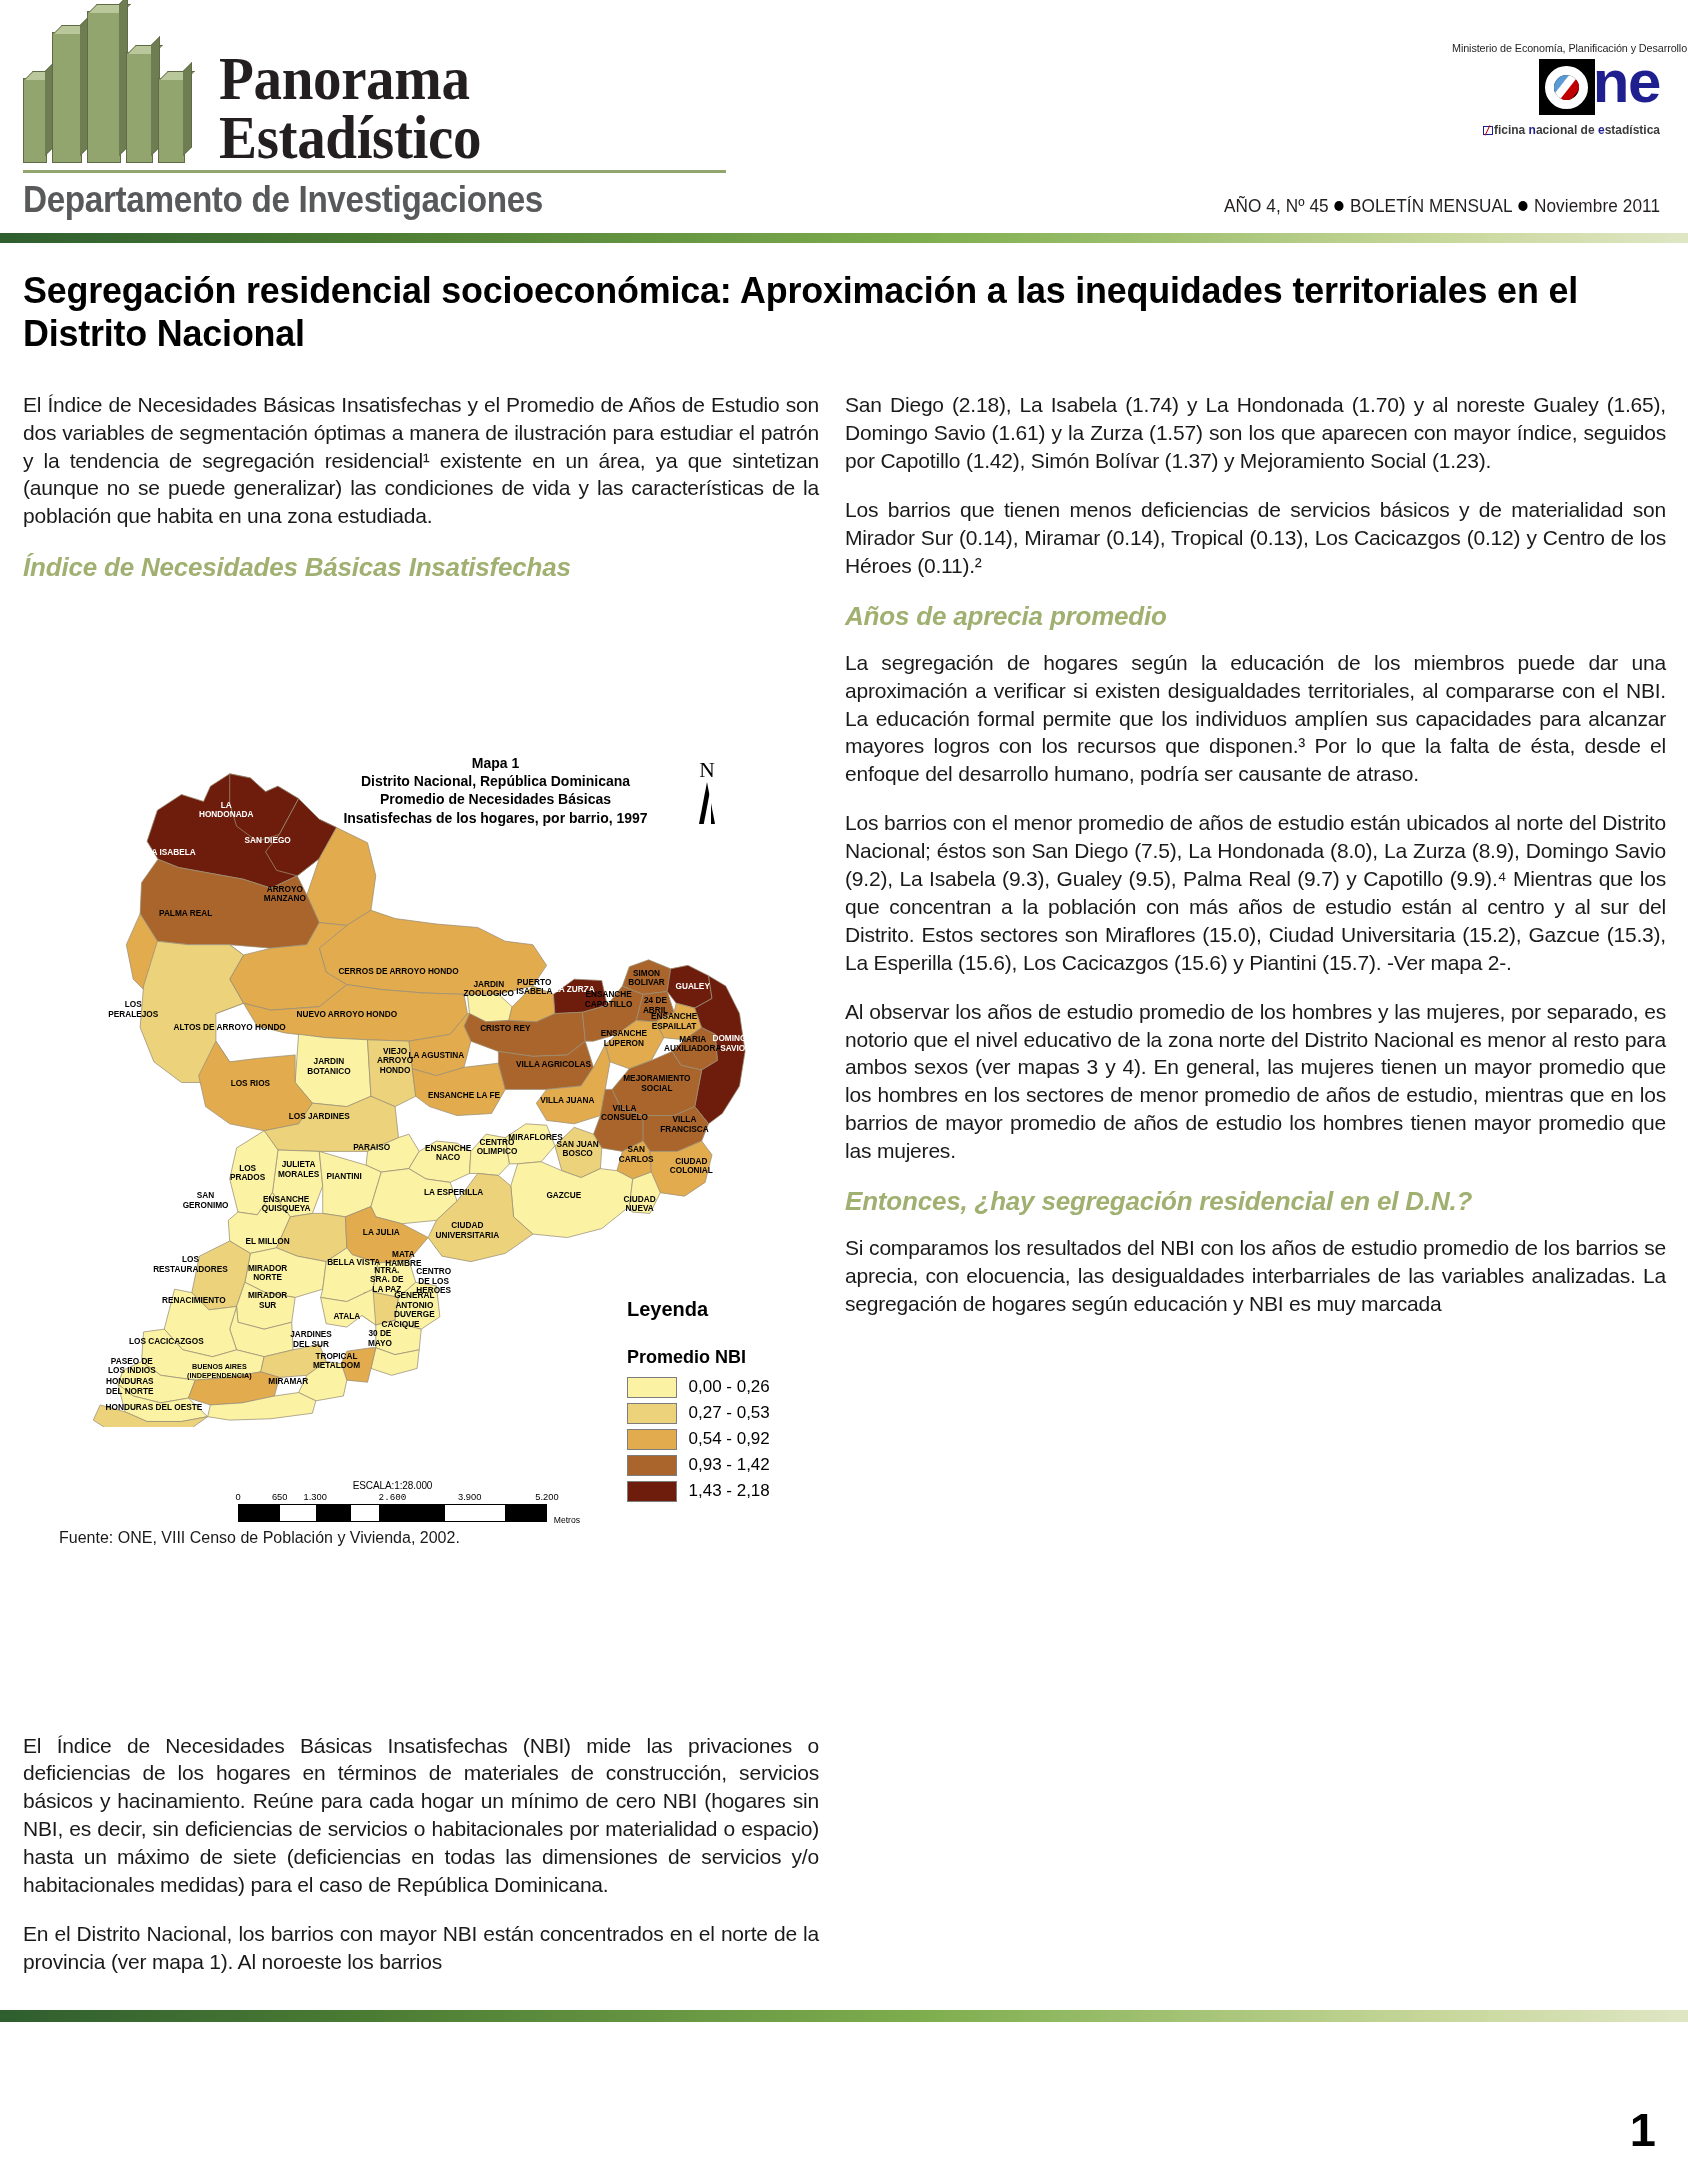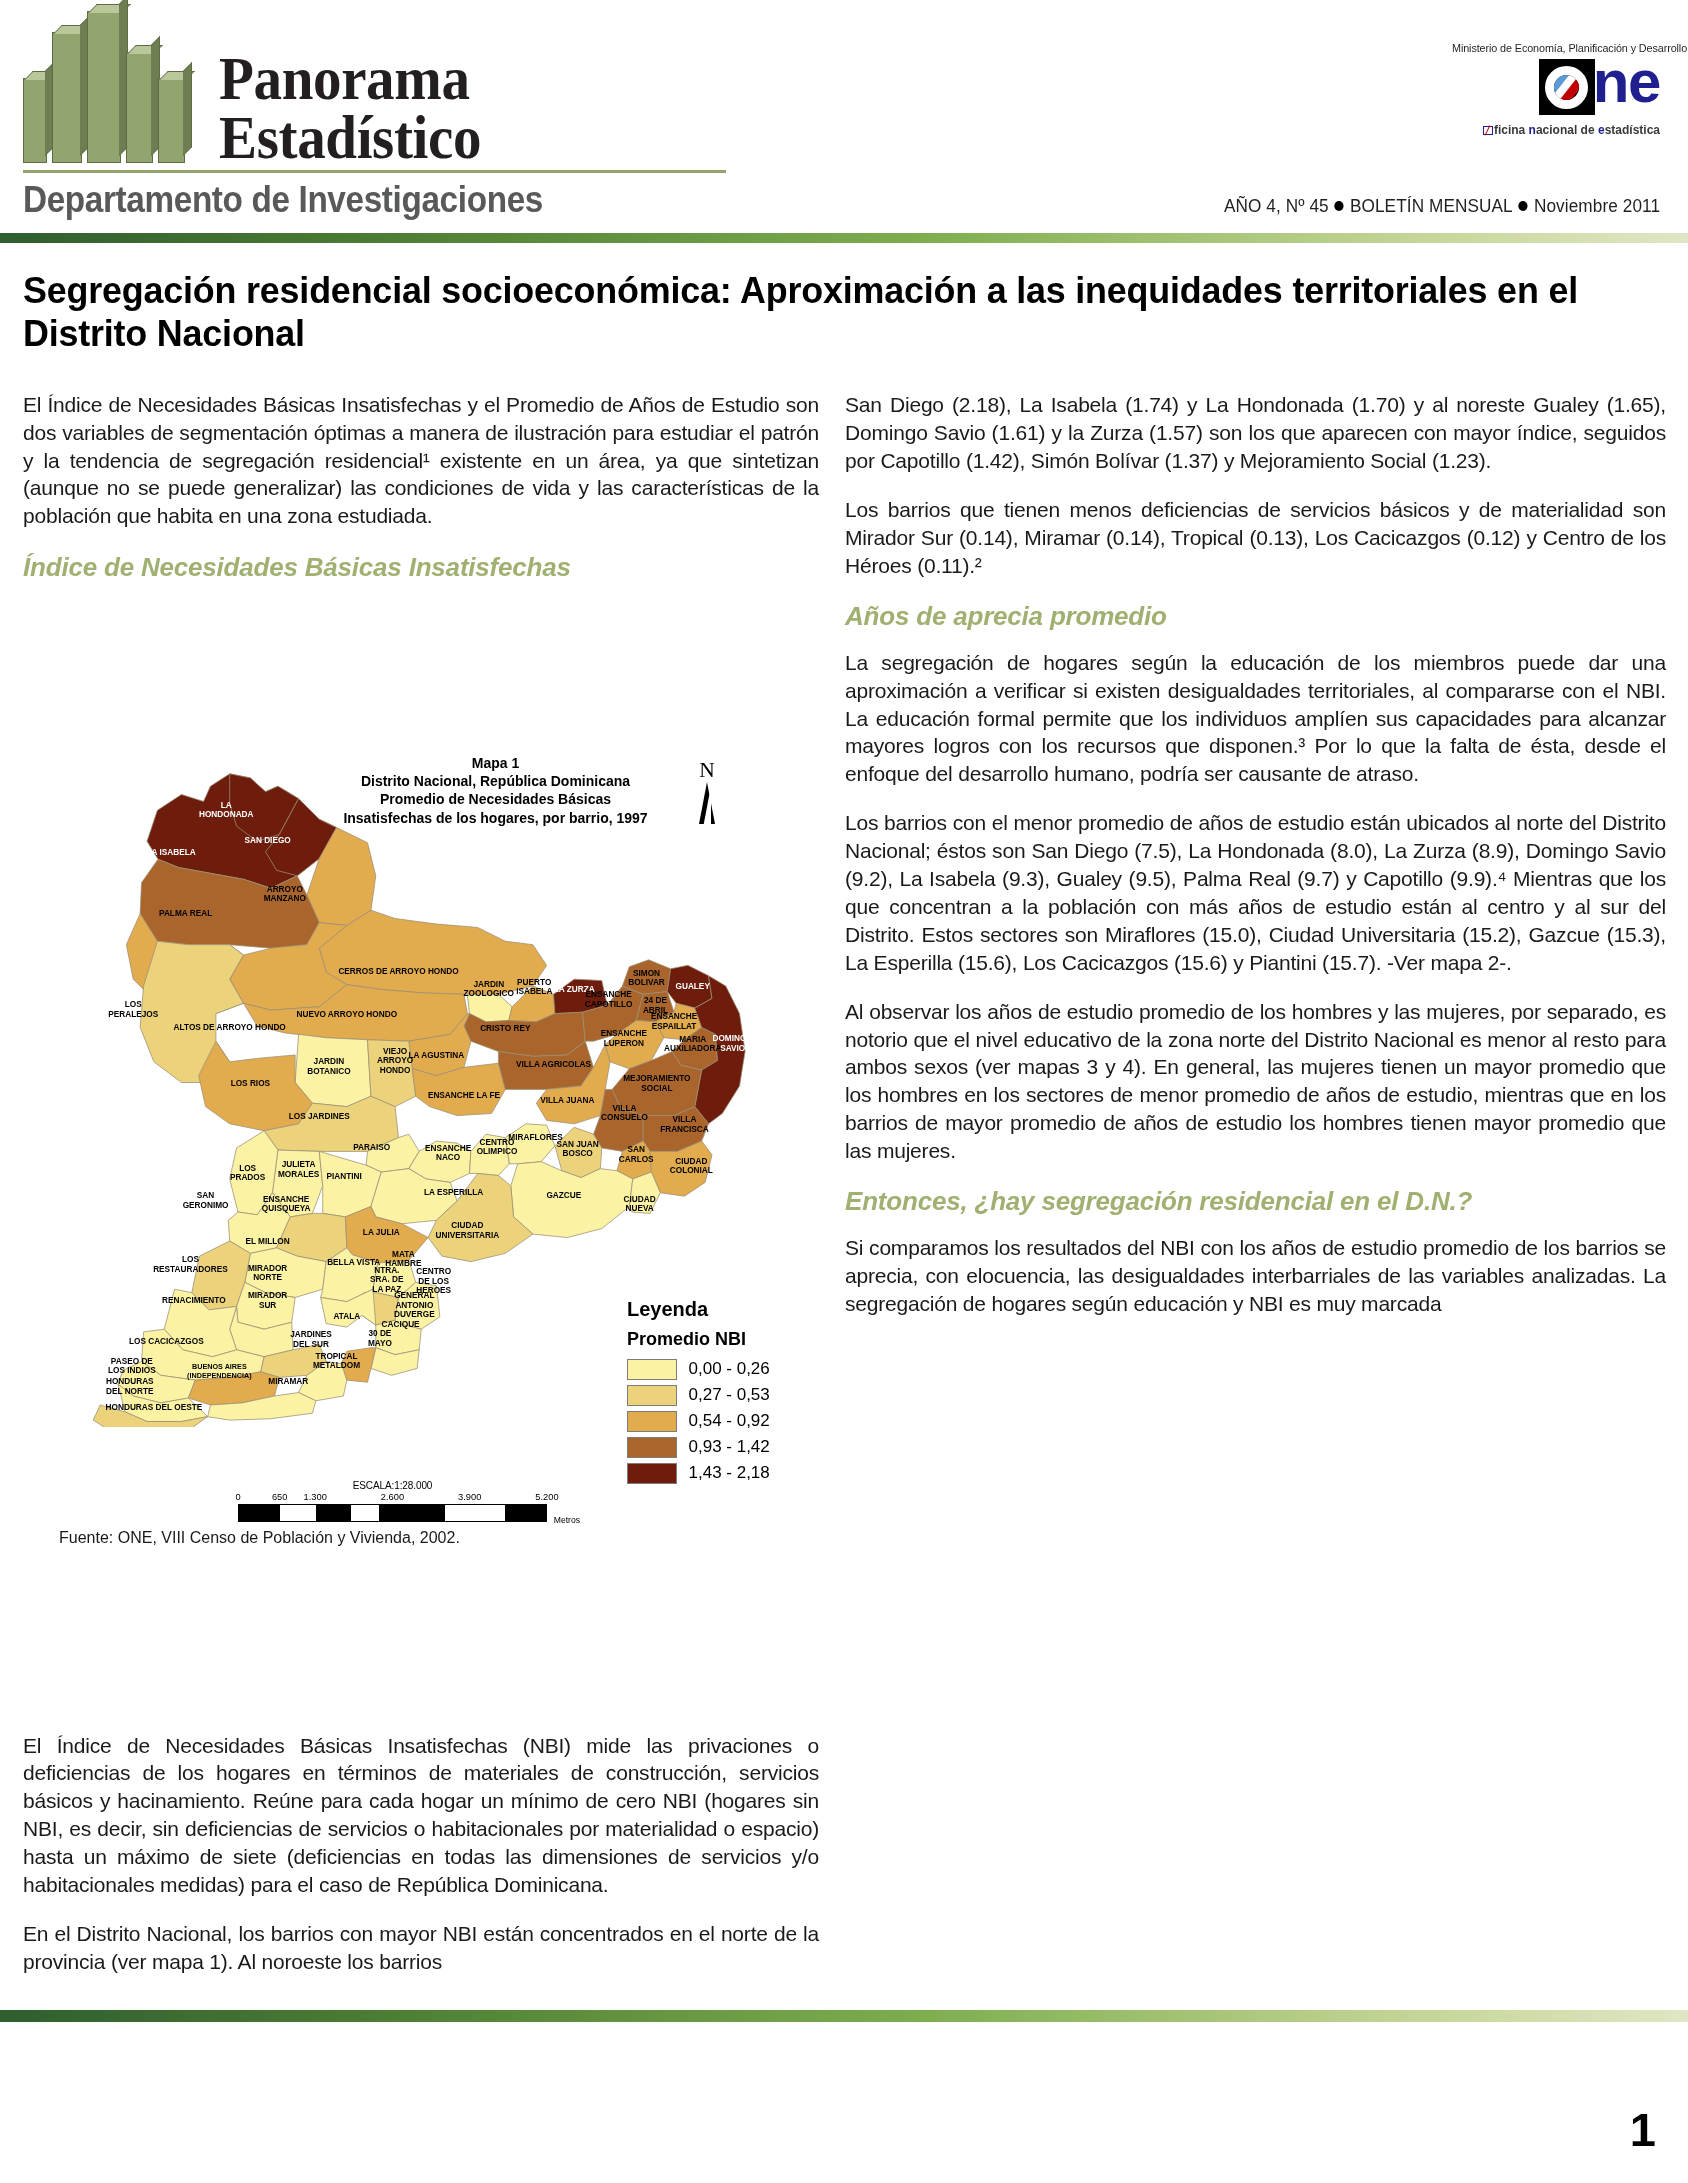--- a/index.html
+++ b/index.html
@@ -119,21 +119,21 @@
   .north .n-arrow-l { position:absolute; left:16px; top:26px; width:0;height:0;
     border-left: 8px solid transparent; border-right: 0 solid transparent;
     border-bottom: 42px solid #fff; }
 
   .map-canvas { position:absolute; left:0; top:0; width: 796px; height: 689px; }
   .map-canvas svg { width: 100%; height: 100%; }
   .mlab { font-family: "Liberation Sans", sans-serif; font-weight: 700; fill: #000; text-anchor: middle; }
   .mlab.w { fill: #fff; }
 
   .legend { position:absolute; left: 604px; top: 560px; width: 187px; }
-  .legend .lg-title { font-size: 20px; font-weight:700; color:#000; margin-bottom: 8px;}
+  .legend .lg-title { font-size: 20px; font-weight:700; color:#000; margin-bottom: 26px;}
   .legend .lg-sub { font-size: 18px; font-weight:700; color:#000; margin-bottom: 8.6px;}
   .legend .lg-row { display:flex; align-items:center; margin-bottom: 5px; }
   .legend .sw { width: 50px; height: 21px; border: 0.7px solid #7d7d7d; margin-right: 11.5px; }
   .legend .lg-lab { font-size: 17px; color:#000; }
 
   .scalebar { position:absolute; left: 215px; top: 742px; width: 309px; }
   .scalebar .sc-title { font-size: 10px; color:#000; text-align:center; margin-bottom:1.4px; letter-spacing:-0.1px;}
   .scalebar .sc-nums { display:flex; font-size: 9.3px; color:#000; position:relative; height:11.5px;}
   .scalebar .sc-nums span { position:absolute; transform: translateX(-50%); }
   .scalebar .sc-bar { display:flex; height: 18px; border:0.7px solid #000; }
@@ -513,21 +513,21 @@
           </div>
         </div>
     </div>
 
     <div class="scalebar">
       <div class="sc-title">ESCALA:1:28.000</div>
       <div class="sc-nums" id="scale-nums">
           <span style="left: 0%;">0</span>
           <span style="left: 13.5%;">650</span>
           <span style="left: 25%;">1.300</span>
-          <span style="left: 50%;">2.600</span>
+          <span style="left: 50%; font-family: Liberation Mono, monospace;">2.600</span>
           <span style="left: 75%;">3.900</span>
           <span style="left: 100%;">5.200</span>
         </div>
       <div class="sc-bar">
         <i style="background:#000;width:13.5%"></i>
           <i style="background:#fff;width:11.5%"></i>
         <i style="background:#000;width:11.5%"></i>
           <i style="background:#fff;width:9%"></i>
         <i style="background:#000;width:21.5%"></i>
           <i style="background:#fff;width:19.5%"></i>

